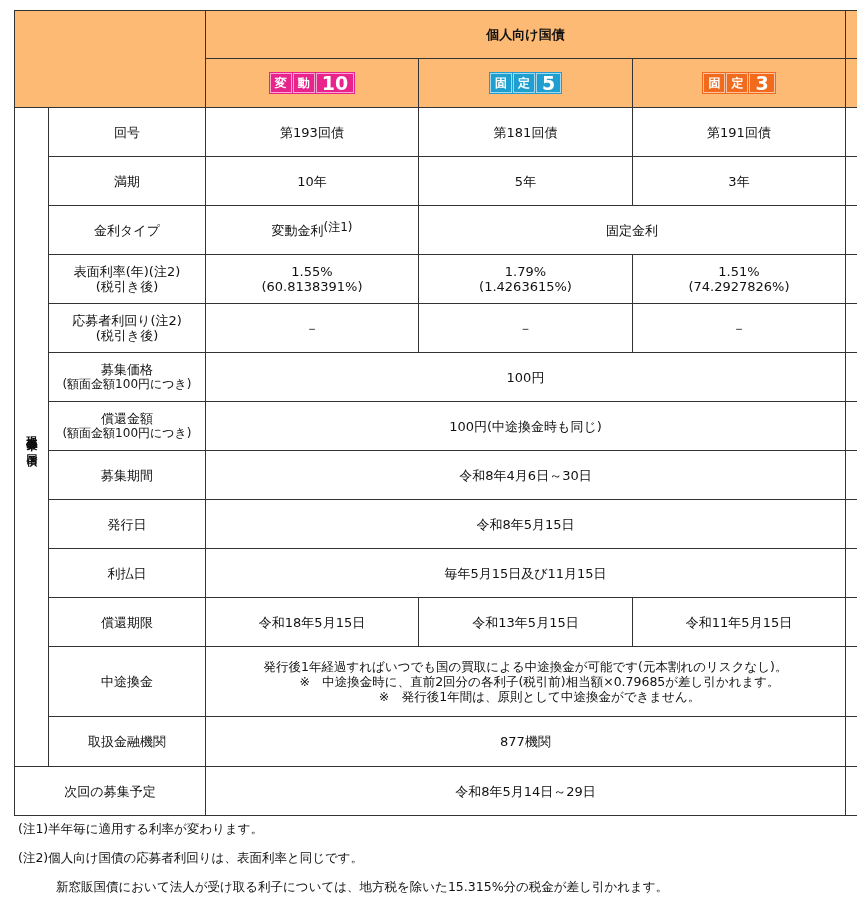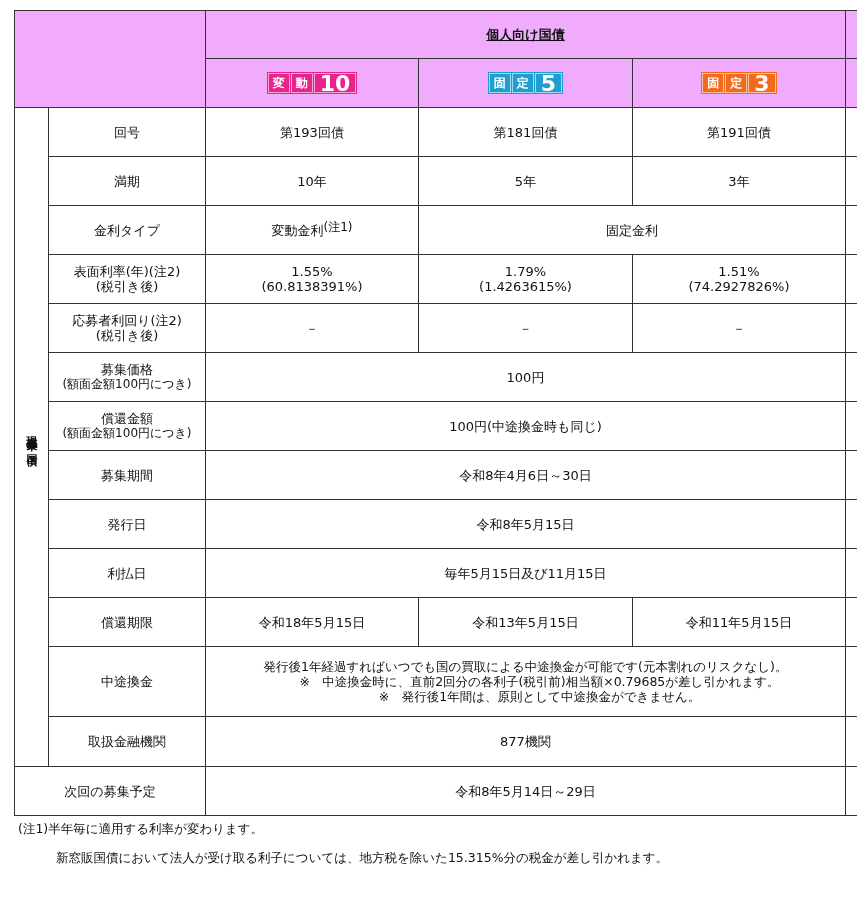--- a/index.html
+++ b/index.html
@@ -15,21 +15,21 @@
       width: 880px;
     }
     table.bond td {
       border: 1.5px solid #333;
       text-align: center;
       vertical-align: middle;
       font-size: 13px;
       line-height: 15px;
       padding: 0;
     }
-    .hdr { background: #f0abfc; text-decoration: underline; }
+    .hdr { background: #fdba74; }
     .title { font-size: 16px; font-weight: bold; }
     .label { font-size: 13px; }
     .sub { font-size: 12px; }
     .small { font-size: 12px; line-height: 14px; }
     .vert {
       writing-mode: vertical-rl;
       text-orientation: upright;
       font-size: 11px;
       letter-spacing: 1px;
       font-weight: bold;
@@ -38,21 +38,21 @@
     sup { font-size: 12px; vertical-align: top; position: relative; top: -3px; }
     .badge {
       display: inline-flex; align-items: stretch; height: 22px;
       padding: 1px; gap: 1px; box-sizing: border-box;
     }
     .badge span {
       display: inline-flex; align-items: center; justify-content: center;
       color: #fff; font-weight: bold; font-size: 12px;
       padding: 0 4px; border: 1px solid rgba(255,255,255,0.6);
     }
-    .badge span.num { font-size: 22px; padding: 0 5px; }
+    .badge span.num { font-size: 19px; padding: 0 5px; }
     .exch { text-align: center; display: inline-block; font-size: 12.5px; line-height: 15px; }
     .exch .ind { padding-left: 28px; }
     .notes { position: absolute; left: 18px; top: 820px; font-size: 12.5px; }
     .notes div { height: 29px; line-height: 18px; }
     .notes .ind { padding-left: 38px; }
   </style>
 </head>
 <body>
 
 <div class="wrap">
@@ -206,14 +206,15 @@
     <td colspan="2" class="label">次回の募集予定</td>
     <td colspan="3">令和8年5月14日～29日</td>
     <td></td>
   </tr>
 </tbody>
     </table>
 </div>
 
 <div class="notes">
   <div>(注1)半年毎に適用する利率が変わります。</div>
+  <div>(注2)個人向け国債の応募者利回りは、表面利率と同じです。</div>
   <div class="ind">新窓販国債において法人が受け取る利子については、地方税を除いた15.315%分の税金が差し引かれます。</div>
 </div>
 
 </body></html>

